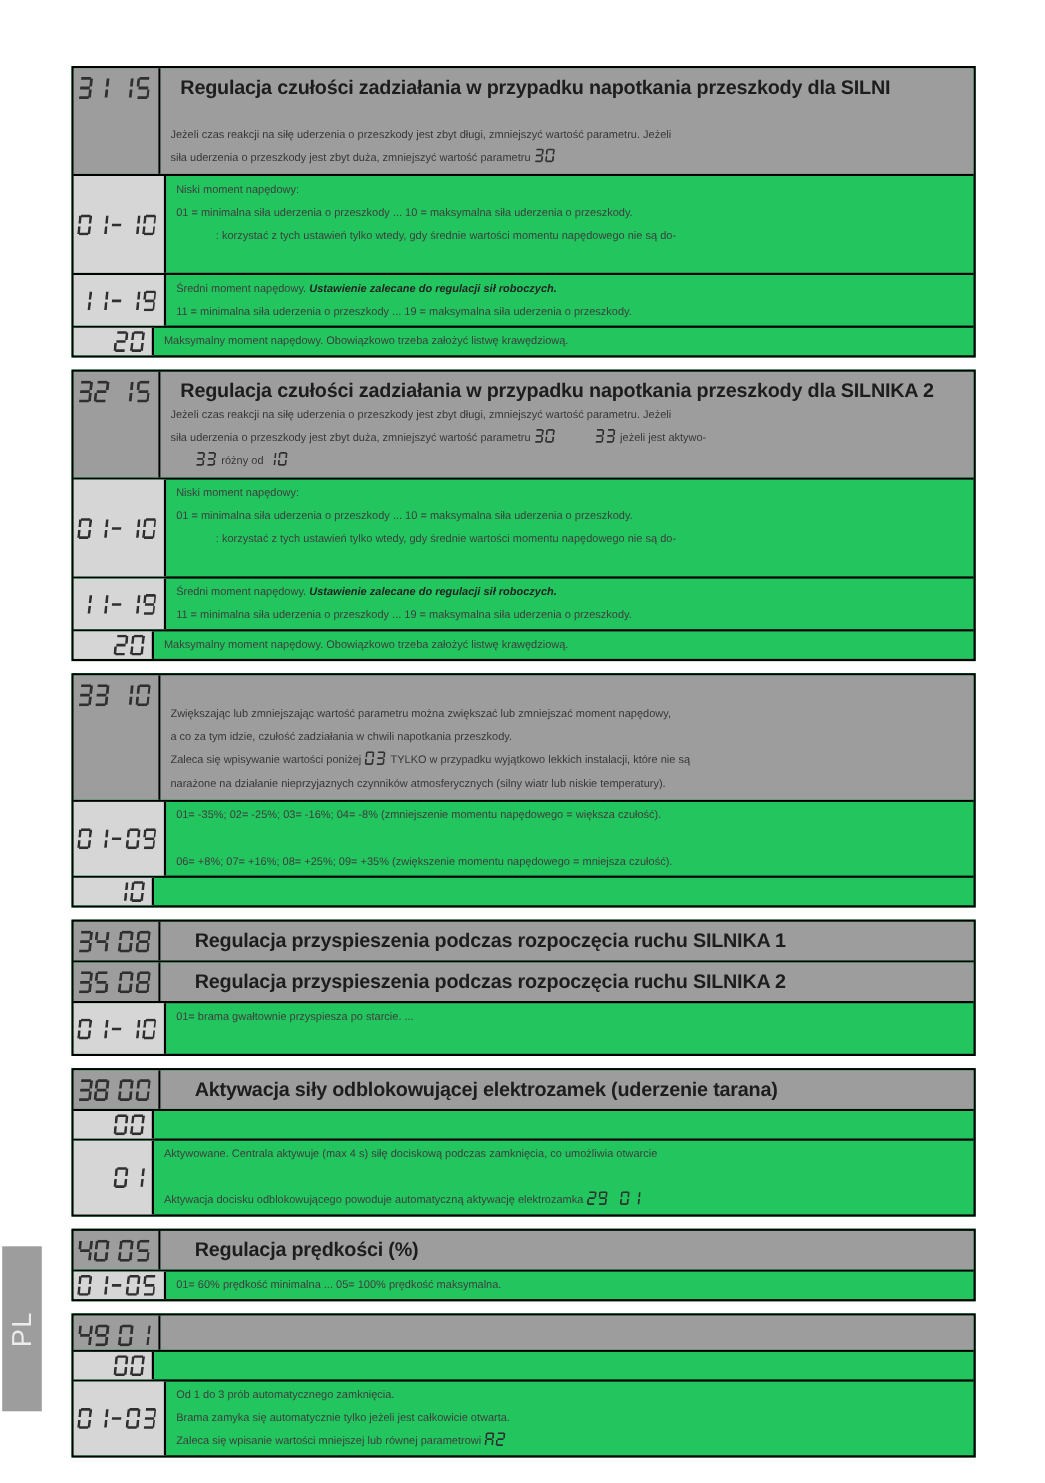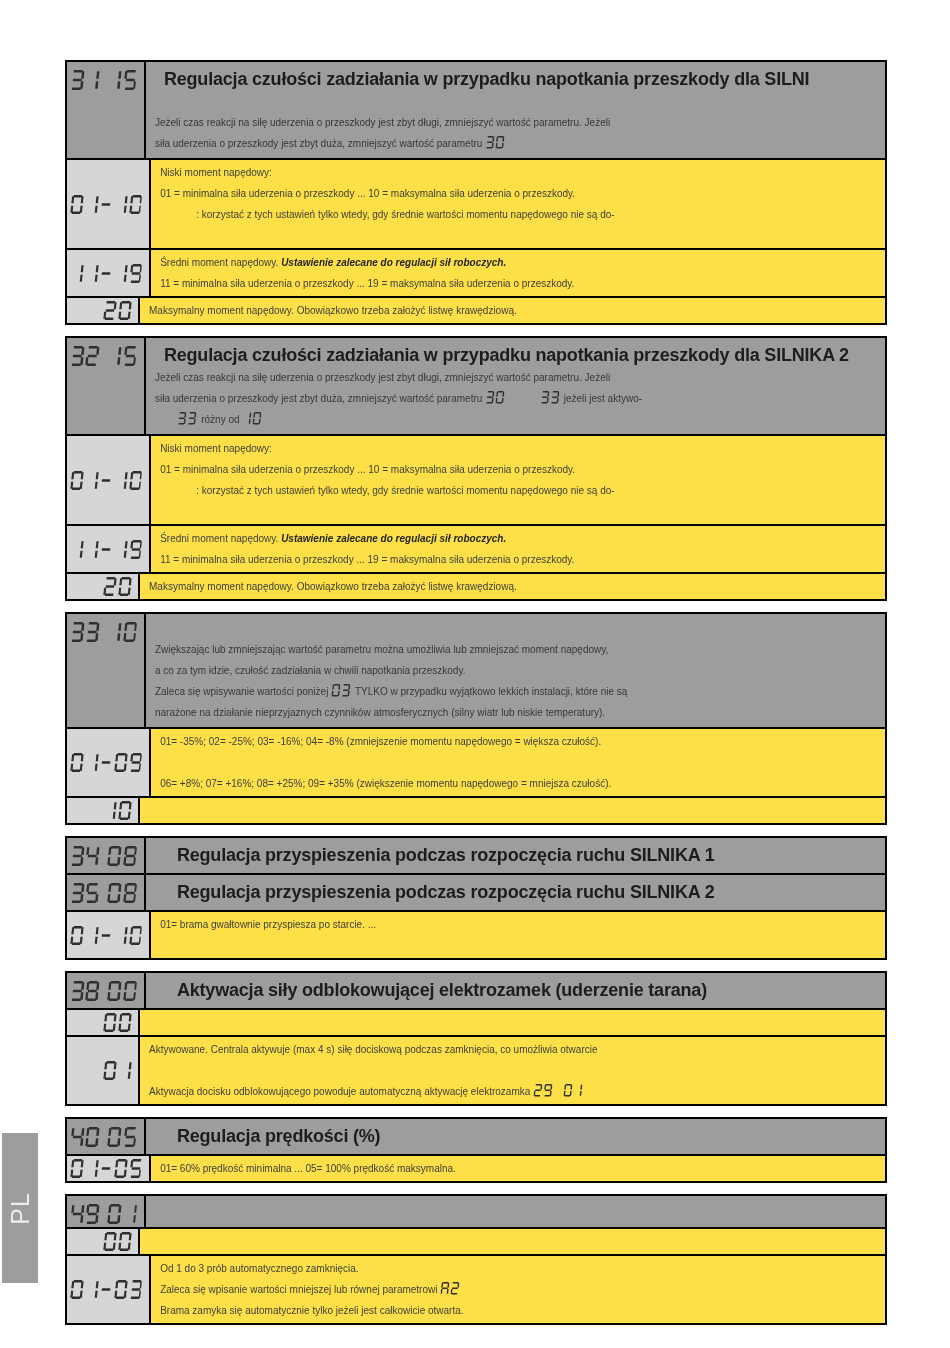--- a/index.html
+++ b/index.html
@@ -1,19 +1,19 @@
 <!DOCTYPE html>
 <html><head>
 <meta charset="utf-8">
 <style>
   html,body{margin:0;padding:0;background:#ffffff;}
   .page{position:relative;width:950px;height:1348px;background:var(--page-bg,#fff);
         font-family:"Liberation Sans",sans-serif;overflow:hidden;}
   #tables{position:absolute;left:65px;top:60px;width:822px;}
-  .ptable{border:2px solid var(--border,#000);margin-bottom:11px;background:#fde047;}
+  .ptable{border:2px solid var(--border,#000);margin-bottom:11px;background:#22c55e;}
   .block{display:flex;border-top:2px solid var(--border,#000);}
   .block:first-child{border-top:none;}
   .code-cell{flex:0 0 73px;border-right:2px solid var(--border,#000);display:flex;
              align-items:center;justify-content:flex-end;padding:3px 5px 3px 4px;box-sizing:border-box;}
   .hdr .code-cell{background:var(--header-bg,#9d9d9d);align-items:flex-start;justify-content:flex-start;padding-top:8px;}
   .row .code-cell{background:var(--value-bg,#d6d6d6);}
   .desc-cell{flex:1;min-width:0;padding:2px 6px 2px 9px;overflow:hidden;}
   .hdr .desc-cell{background:var(--header-bg,#9d9d9d);padding-top:4px;padding-bottom:4px;}
   .sec-title{font-size:18px;font-weight:bold;color:#1d1d1d;line-height:23px;margin:2px 0 0 9px;
              white-space:pre;overflow:hidden;letter-spacing:-0.2px;}
@@ -397,21 +397,21 @@
                 <rect x="9.6" y="1.2" width="2.4" height="7"></rect>
                 <rect x="9.6" y="10.8" width="2.4" height="7"></rect>
                 <rect x="1.8" y="16.6" width="8.4" height="2.4"></rect>
                 <rect x="0" y="10.8" width="2.4" height="7"></rect>
                 <rect x="0" y="1.2" width="2.4" height="7"></rect>
               </svg>
             </span>
           </div>
           <div class="desc-cell">
             <div class="line"></div>
-            <div class="line">Zwiększając lub zmniejszając wartość parametru można umożliwia lub zmniejszać moment napędowy,</div>
+            <div class="line">Zwiększając lub zmniejszając wartość parametru można zwiększać lub zmniejszać moment napędowy,</div>
             <div class="line">a co za tym idzie, czułość zadziałania w chwili napotkania przeszkody.</div>
             <div class="line">Zaleca się wpisywanie wartości poniżej <span class="seg"><svg viewBox="0 0 12 19" class="seg-ch">
                   <rect x="1.8" y="0" width="8.4" height="2.4"></rect>
                   <rect x="9.6" y="1.2" width="2.4" height="7"></rect>
                   <rect x="9.6" y="10.8" width="2.4" height="7"></rect>
                   <rect x="1.8" y="16.6" width="8.4" height="2.4"></rect>
                   <rect x="0" y="10.8" width="2.4" height="7"></rect>
                   <rect x="0" y="1.2" width="2.4" height="7"></rect>
                 </svg><svg viewBox="0 0 12 19" class="seg-ch">
                   <rect x="1.8" y="0" width="8.4" height="2.4"></rect>
@@ -888,35 +888,35 @@
                 <rect x="1.8" y="0" width="8.4" height="2.4"></rect>
                 <rect x="9.6" y="1.2" width="2.4" height="7"></rect>
                 <rect x="9.6" y="10.8" width="2.4" height="7"></rect>
                 <rect x="1.8" y="16.6" width="8.4" height="2.4"></rect>
                 <rect x="1.8" y="8.3" width="8.4" height="2.4"></rect>
               </svg>
             </span>
           </div>
           <div class="desc-cell">
             <div class="line">Od 1 do 3 prób automatycznego zamknięcia.</div>
+            <div class="line">Brama zamyka się automatycznie tylko jeżeli jest całkowicie otwarta.</div>
             <div class="line">Zaleca się wpisanie wartości mniejszej lub równej parametrowi <span class="seg"><svg viewBox="0 0 12 19" class="seg-ch">
                   <rect x="1.8" y="0" width="8.4" height="2.4"></rect>
                   <rect x="9.6" y="1.2" width="2.4" height="7"></rect>
                   <rect x="9.6" y="10.8" width="2.4" height="7"></rect>
                   <rect x="0" y="10.8" width="2.4" height="7"></rect>
                   <rect x="0" y="1.2" width="2.4" height="7"></rect>
                   <rect x="1.8" y="8.3" width="8.4" height="2.4"></rect>
                 </svg><svg viewBox="0 0 12 19" class="seg-ch">
                   <rect x="1.8" y="0" width="8.4" height="2.4"></rect>
                   <rect x="9.6" y="1.2" width="2.4" height="7"></rect>
                   <rect x="1.8" y="16.6" width="8.4" height="2.4"></rect>
                   <rect x="0" y="10.8" width="2.4" height="7"></rect>
                   <rect x="1.8" y="8.3" width="8.4" height="2.4"></rect>
                 </svg></span></div>
-            <div class="line">Brama zamyka się automatycznie tylko jeżeli jest całkowicie otwarta.</div>
           </div>
         </div>
       </div>
     </div>
   <div class="side-tab">
     <span class="side-tab-label">PL</span>
   </div>
 </div>
 
 </body></html>

